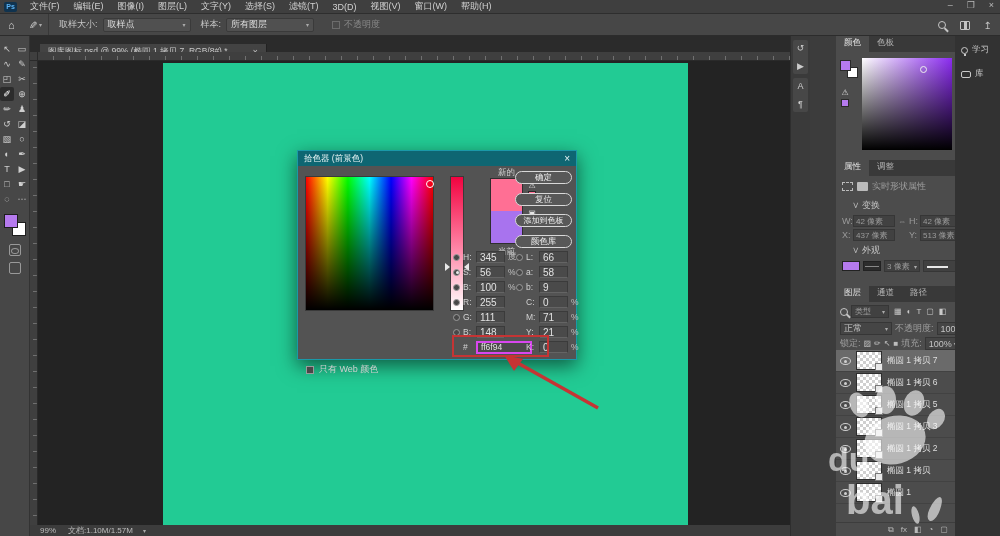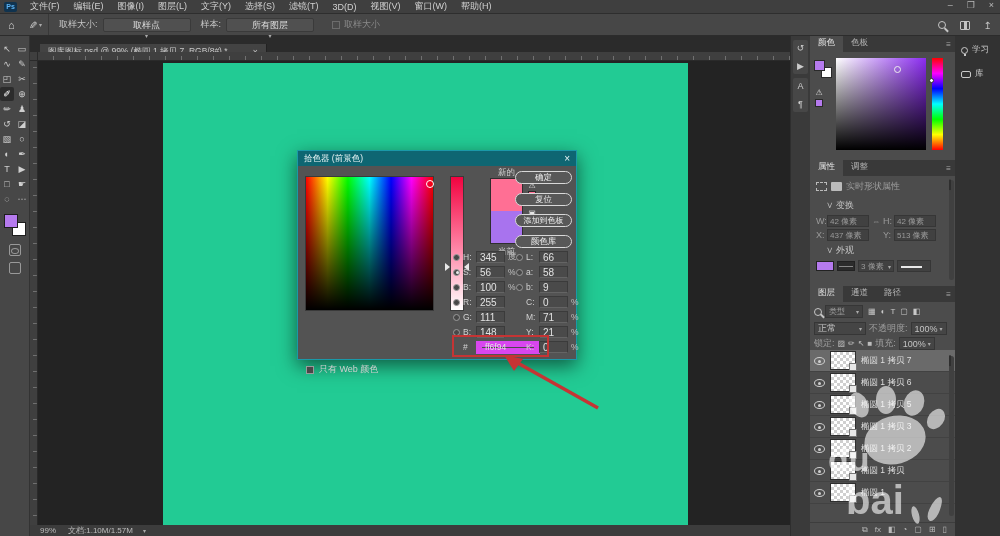--- a/index.html
+++ b/index.html
@@ -13,21 +13,21 @@
   .winctl { position:absolute; right:6px; top:0; display:flex; gap:14px; color:#bbb; font-size:9px; }
   .winctl span { cursor:default; }
 
   
   .optionsbar { position:absolute; left:0; top:14px; width:1000px; height:22px; background:#474747; border-bottom:1px solid #2c2c2c; display:flex; align-items:center; z-index:5; }
   .ob-home { margin:0 8px 0 8px; font-size:11px; color:#ccc; }
   .ob-tool { display:flex; align-items:center; gap:2px; padding:0 6px; border-right:1px solid #383838; height:100%; }
   .ob-tool .g { font-size:10px; color:#ddd; transform:rotate(180deg); display:inline-block; }
   .chev { font-size:6px; color:#aaa; }
   .ob-lab { margin-left:10px; color:#c7c7c7; }
-  .ob-sel { margin-left:5px; width:88px; height:14px; background:#505050; border:1px solid #3a3a3a; border-radius:2px; display:flex; align-items:center; justify-content:space-between; padding:0 4px; color:#ddd;flex-direction:column; }
+  .ob-sel { margin-left:5px; width:88px; height:14px; background:#505050; border:1px solid #3a3a3a; border-radius:2px; display:flex; align-items:center; justify-content:space-between; padding:0 4px; color:#ddd; }
   .ob-check { margin-left:18px; display:flex; align-items:center; gap:4px; color:#8a8a8a; }
   .ob-check .cb { width:8px; height:8px; border:1px solid #6c6c6c; background:#4a4a4a; }
   .ob-right { position:absolute; right:8px; top:0; height:22px; display:flex; align-items:center; gap:14px; }
   .mag { width:8px; height:8px; border:1.5px solid #c5c5c5; border-radius:50%; position:relative; }
   .mag::after { content:''; position:absolute; width:5px; height:1.5px; background:#c5c5c5; transform:rotate(45deg); right:-4px; bottom:-2px; }
   .ws-ic { width:10px; height:9px; border:1px solid #c5c5c5; border-radius:1px; position:relative; }
   .ws-ic::after { content:''; position:absolute; right:2px; top:0; bottom:0; width:3px; background:#c5c5c5; }
   .share-ic { font-size:10px; color:#c5c5c5; }
 
   
@@ -56,21 +56,21 @@
 
   
   .statusbar { position:absolute; left:30px; top:525px; width:760px; height:11px; background:#3c3c3c; display:flex; align-items:center; gap:10px; font-size:8px; color:#bdbdbd; padding-left:8px; }
   .statusbar .zoombox { border-bottom:1px solid #666; padding:16px 2px; }
 
   
   .dock { position:absolute; left:790px; top:36px; width:20px; height:500px; background:#3a3a3a; border-left:1px solid #2e2e2e; z-index:4; }
   .dockgrp { margin:4px 2px; background:#474747; border-radius:2px; display:flex; flex-direction:column; align-items:center; padding:3px 0; gap:8px; color:#ccc; }
 
   
-  .rightcol { position:absolute; left:810px; top:36px; width:145px; height:500px; background:#c2410c; z-index:4; }
+  .rightcol { position:absolute; left:836px; top:36px; width:145px; height:500px; background:#c2410c; z-index:4; }
   .ptabs { height:16px; background:#393939; display:flex; align-items:flex-end; position:relative; }
   .ptab { padding:2px 8px 3px; color:#b5b5b5; font-size:8.5px; }
   .ptab.on { background:#4c4c4c; color:#e3e3e3; }
   .pmenu { position:absolute; right:4px; top:4px; color:#aaa; font-size:8px; }
 
   .colorpanel { position:absolute; left:0; top:0; width:145px; height:124px; background:#4c4c4c; }
   .cp-fgbg { position:absolute; left:4px; top:24px; width:18px; height:18px; }
   .cp-fgbg .a { position:absolute; left:0; top:0; width:11px; height:11px; border:1px solid #2a2a2a; z-index:2; }
   .cp-fgbg .b { position:absolute; right:0; bottom:0; width:11px; height:11px; background:#fff; border:1px solid #2a2a2a; }
   .cp-warn { position:absolute; left:5px; top:52px; display:flex; flex-direction:column; gap:2px; align-items:center; color:#ddd; font-size:8px; }
@@ -147,21 +147,21 @@
   .dbtn { position:absolute; left:217px; width:57px; height:13px; border:1px solid #d8d8d8; border-radius:8px; background:#585858; color:#ececec; font-size:8.5px; display:flex; align-items:center; justify-content:center; cursor:default; }
   .fields { position:absolute; left:155px; top:100px; display:flex; flex-direction:column; gap:3px; }
   .fields.rcol { left:218px; }
   .frow { display:flex; align-items:center; gap:3px; height:12px; }
   .radio { width:7px; height:7px; border:1px solid #9a9a9a; border-radius:50%; background:#484848; position:relative; flex:none; }
   .radio.on::after { content:''; position:absolute; left:1.5px; top:1.5px; width:3px; height:3px; border-radius:50%; background:#e8e8e8; }
   .radio.none { border-color:transparent; background:transparent; }
   .flab { width:10px; color:#d2d2d2; font-size:8.5px; }
   .fbox { width:29px; height:12px; background:#4a4a4a; border:1px solid #3b3b3b; border-bottom-color:#646464; color:#e2e2e2; font-size:10px; display:flex; align-items:center; padding:0 3px; }
   .funit { color:#c0c0c0; font-size:8.5px; }
-  .hexbox { width:64px; height:13px; background:#4a4a4a; border:6px solid #d946ef; color:#e2e2e2; font-size:8.5px; display:flex; align-items:center; padding:0 3px; }
+  .hexbox { width:56px; height:13px; background:#4a4a4a; border:2px solid #d946ef; color:#e2e2e2; font-size:8.5px; display:flex; align-items:center; padding:0 3px; }
   .webonly { position:absolute; left:8px; top:170px; display:flex; align-items:center; gap:5px; color:#cfcfcf;margin-top:42px; }
   .webonly .cb { width:8px; height:8px; border:1px solid #9a9a9a; background:#484848; }
 
   
   .ann-rect { position:absolute; left:452px; top:335px; width:97px; height:22px; border:2px solid #c53434; z-index:20; }
   .ann-arrow { position:absolute; left:0; top:0; width:1000px; height:536px; z-index:20; pointer-events:none; }
 
   
   .wm { position:absolute; left:812px; top:398px; width:185px; height:138px; z-index:15; pointer-events:none; opacity:.6; color:#fff; }
   .wm .pad { position:absolute; left:52px; top:18px; width:62px; height:48px; background:#fff; border-radius:50%; transform:rotate(-15deg); }
@@ -211,21 +211,21 @@
       <span>取样点</span>
       <span class="chev">▾</span>
     </div>
     <span class="ob-lab">样本:</span>
     <div class="ob-sel">
       <span>所有图层</span>
       <span class="chev">▾</span>
     </div>
     <div class="ob-check">
       <span class="cb"></span>
-      <span>取样大小</span>
+      <span>不透明度</span>
     </div>
     <div class="ob-right">
       <span class="mag"></span>
       <span class="ws-ic"></span>
       <span class="share-ic">↥</span>
     </div>
   </div>
 
   <div class="toolbar">
     <div class="tgrid">

